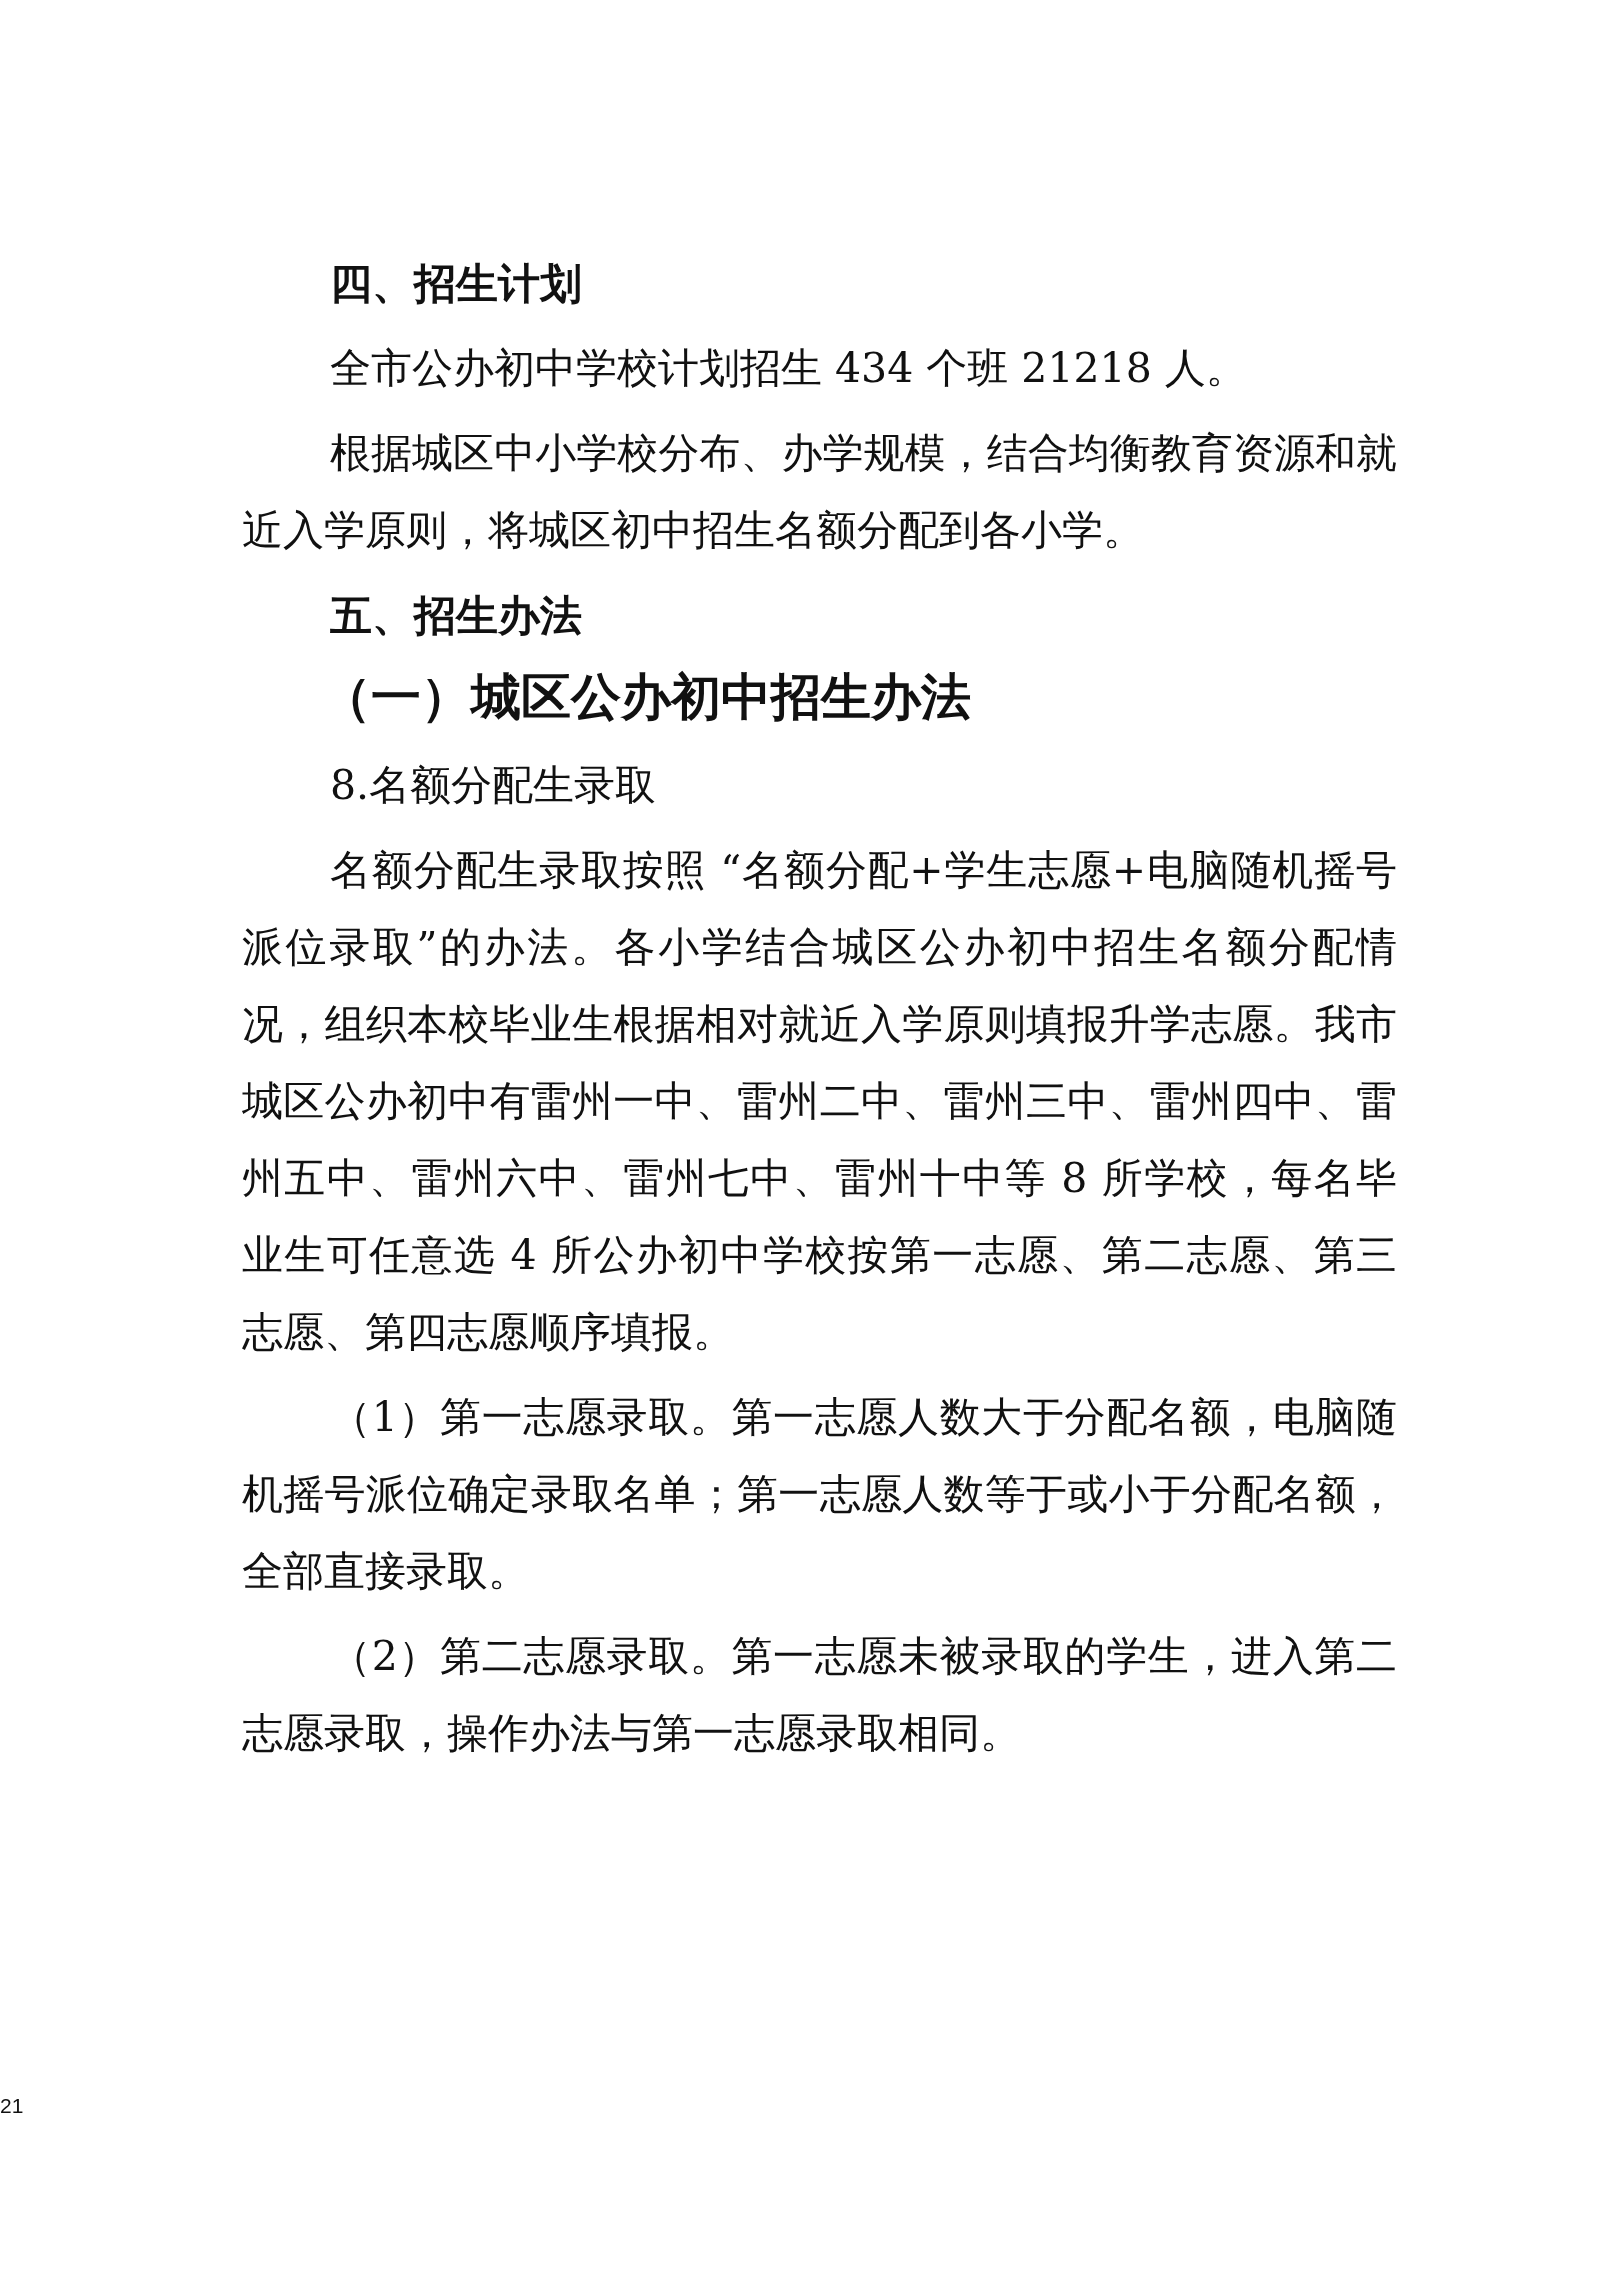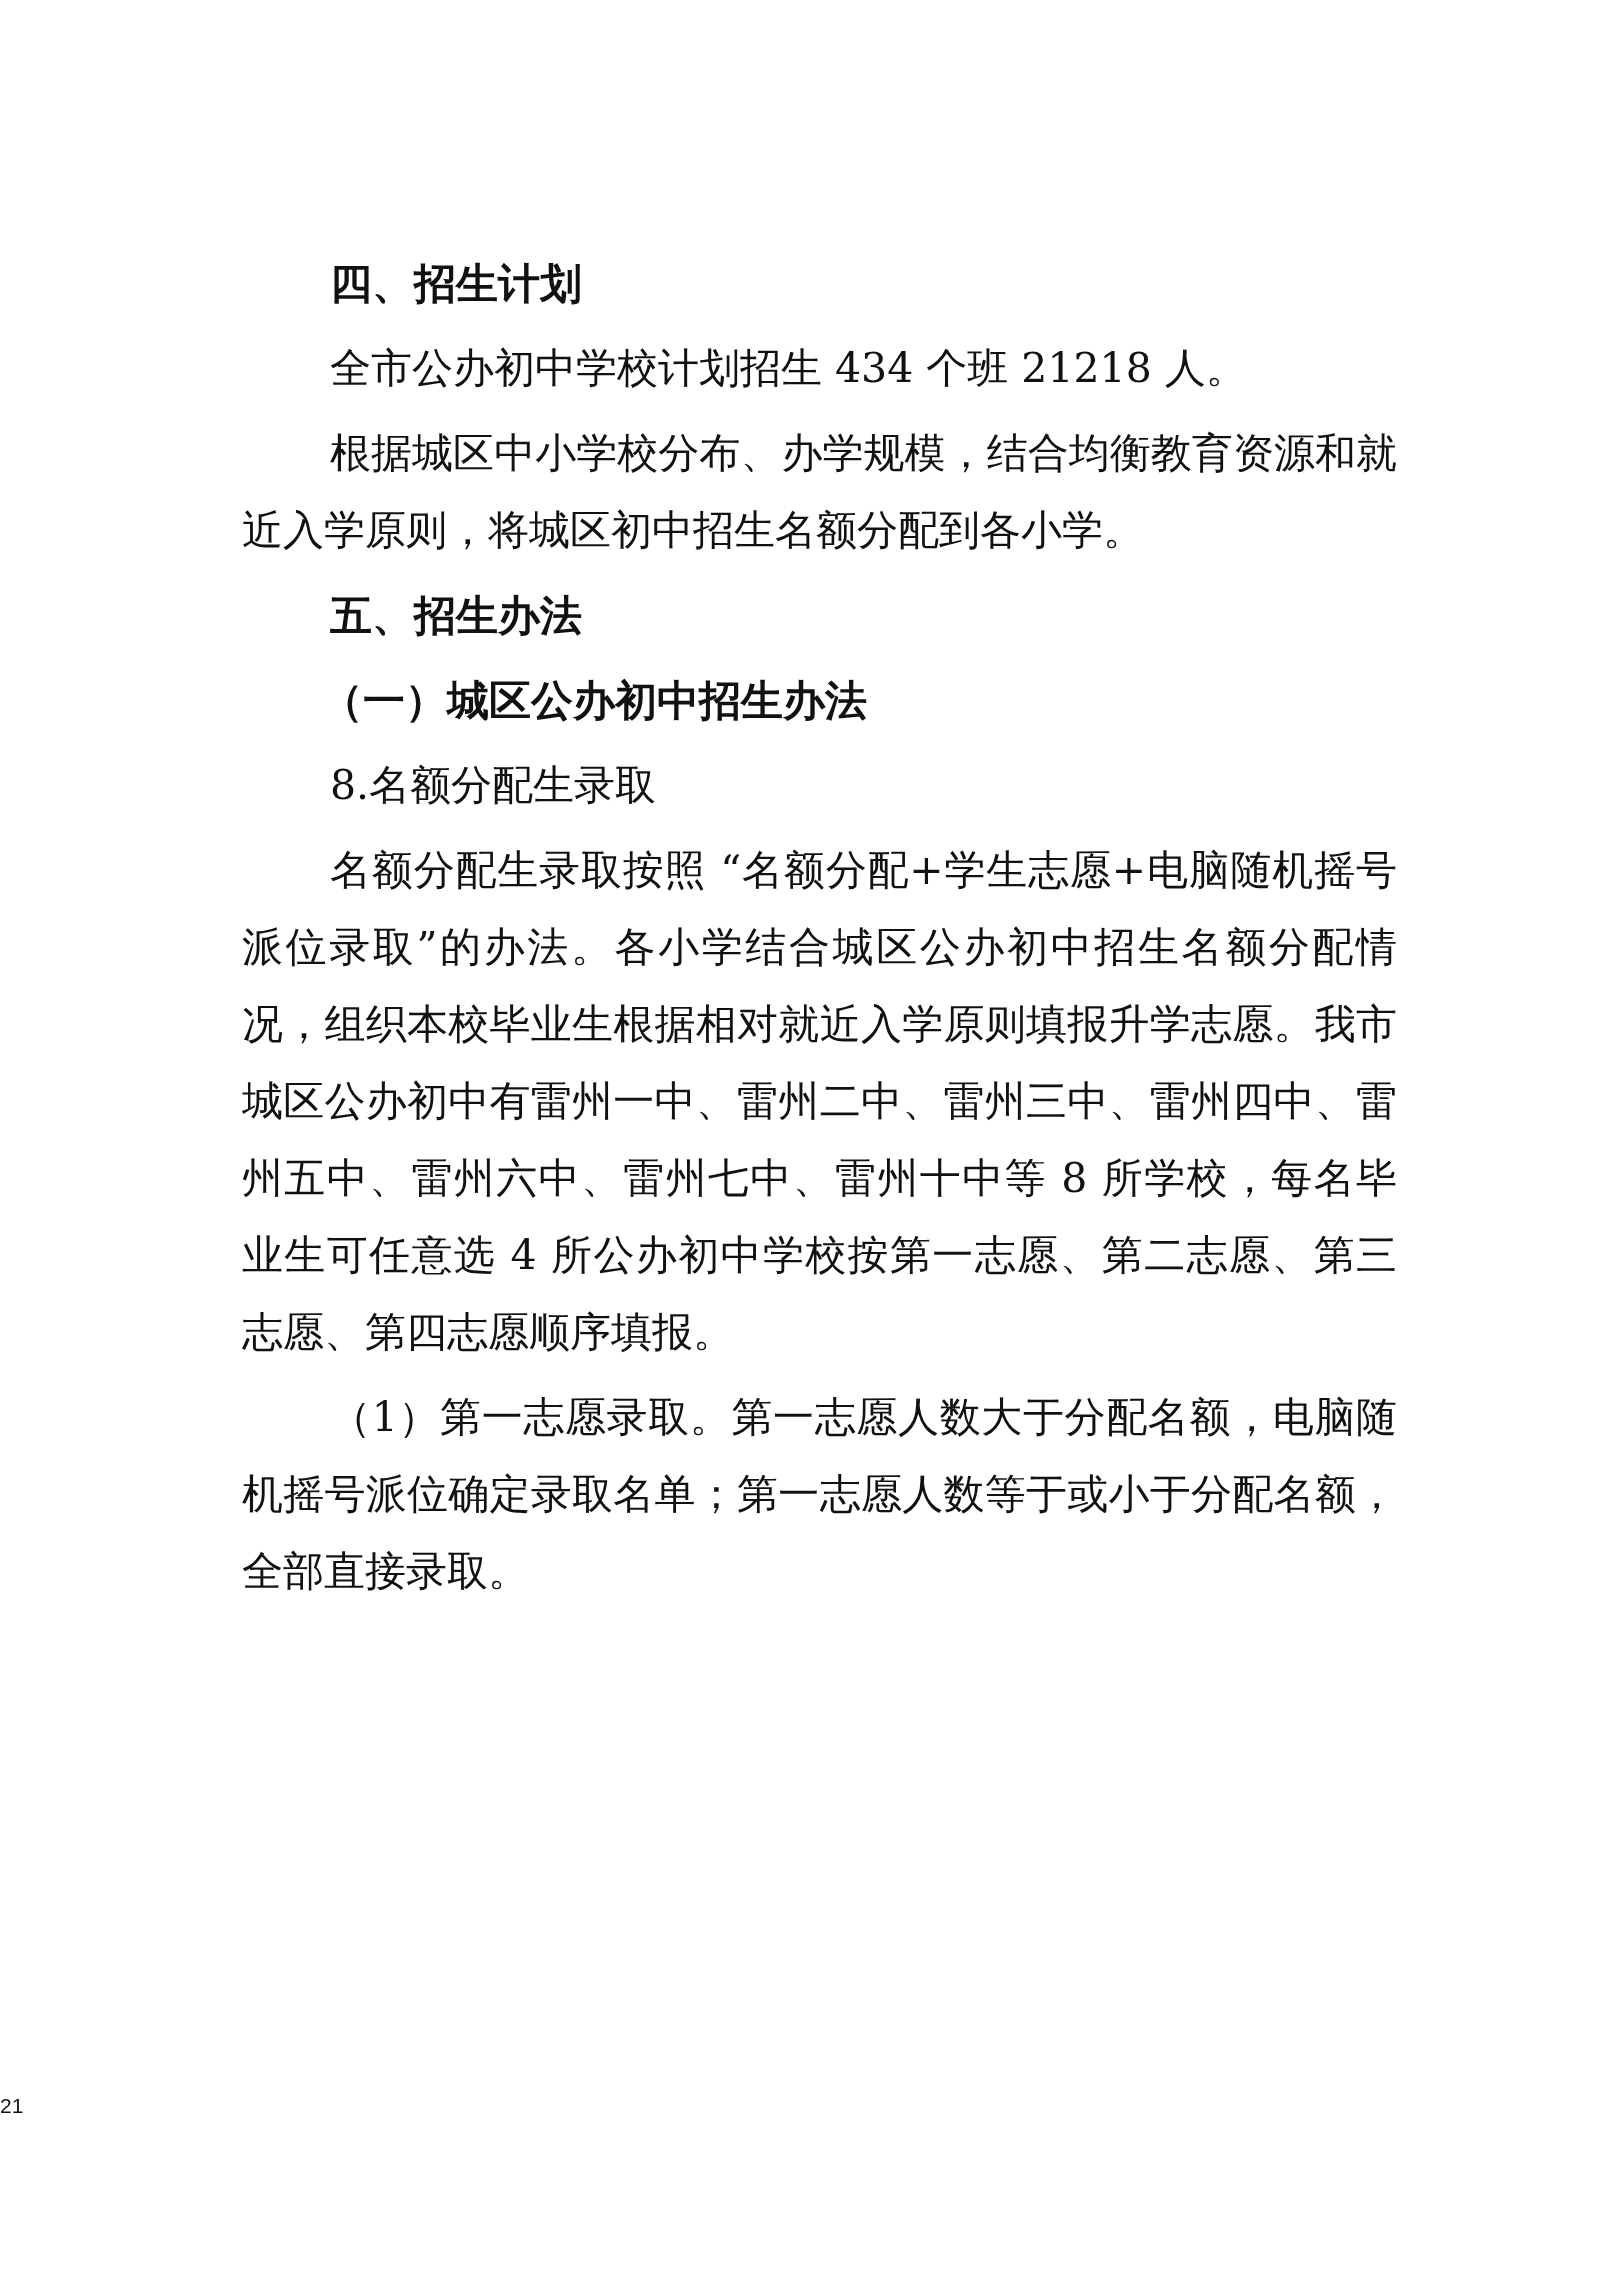--- a/index.html
+++ b/index.html
@@ -16,23 +16,23 @@
     text-align: justify;
   }
   .content p { margin: 8px; }
   .indent { text-indent: 88px; }
   .h1 {
     font-family: "DejaVu Sans", "Liberation Sans", sans-serif;
     font-weight: bold;
     font-size: 42px;
   }
   .h2 {
-    font-family: Liberation Sans, sans-serif;
+    font-family: Liberation Mono, monospace;
     font-weight: bold;
-    font-size: 42px;
+    font-size: 50px;
     text-indent: 79px;
   }
   .page-number {
     position: absolute; left: 0; width: 1308px; top: 2094px;
     text-align: left;
     font-family: "Liberation Sans", "DejaVu Sans", sans-serif;
     font-size: 21px; color: #111;
   }
 </style>
 </head>
@@ -42,17 +42,18 @@
   <div class="content">
     <p class="h1 indent">四、招生计划</p>
     <p class="indent">全市公办初中学校计划招生 434 个班 21218 人。</p>
     <p class="indent">根据城区中小学校分布、办学规模，结合均衡教育资源和就近入学原则，将城区初中招生名额分配到各小学。</p>
 
     <p class="h1 indent">五、招生办法</p>
     <p class="h2">（一）城区公办初中招生办法</p>
     <p class="indent">8.名额分配生录取</p>
     <p class="indent">名额分配生录取按照 “名额分配+学生志愿+电脑随机摇号派位录取”的办法。各小学结合城区公办初中招生名额分配情况，组织本校毕业生根据相对就近入学原则填报升学志愿。我市城区公办初中有雷州一中、雷州二中、雷州三中、雷州四中、雷州五中、雷州六中、雷州七中、雷州十中等 8 所学校，每名毕业生可任意选 4 所公办初中学校按第一志愿、第二志愿、第三志愿、第四志愿顺序填报。</p>
     <p class="indent">（1）第一志愿录取。第一志愿人数大于分配名额，电脑随机摇号派位确定录取名单；第一志愿人数等于或小于分配名额，全部直接录取。</p>
+    <p class="indent">（2）第二志愿录取。第一志愿未被录取的学生，进入第二志愿录取，操作办法与第一志愿录取相同。</p>
   </div>
 
   <div class="page-number">21</div>
 </div>
 
 
 </body></html>

